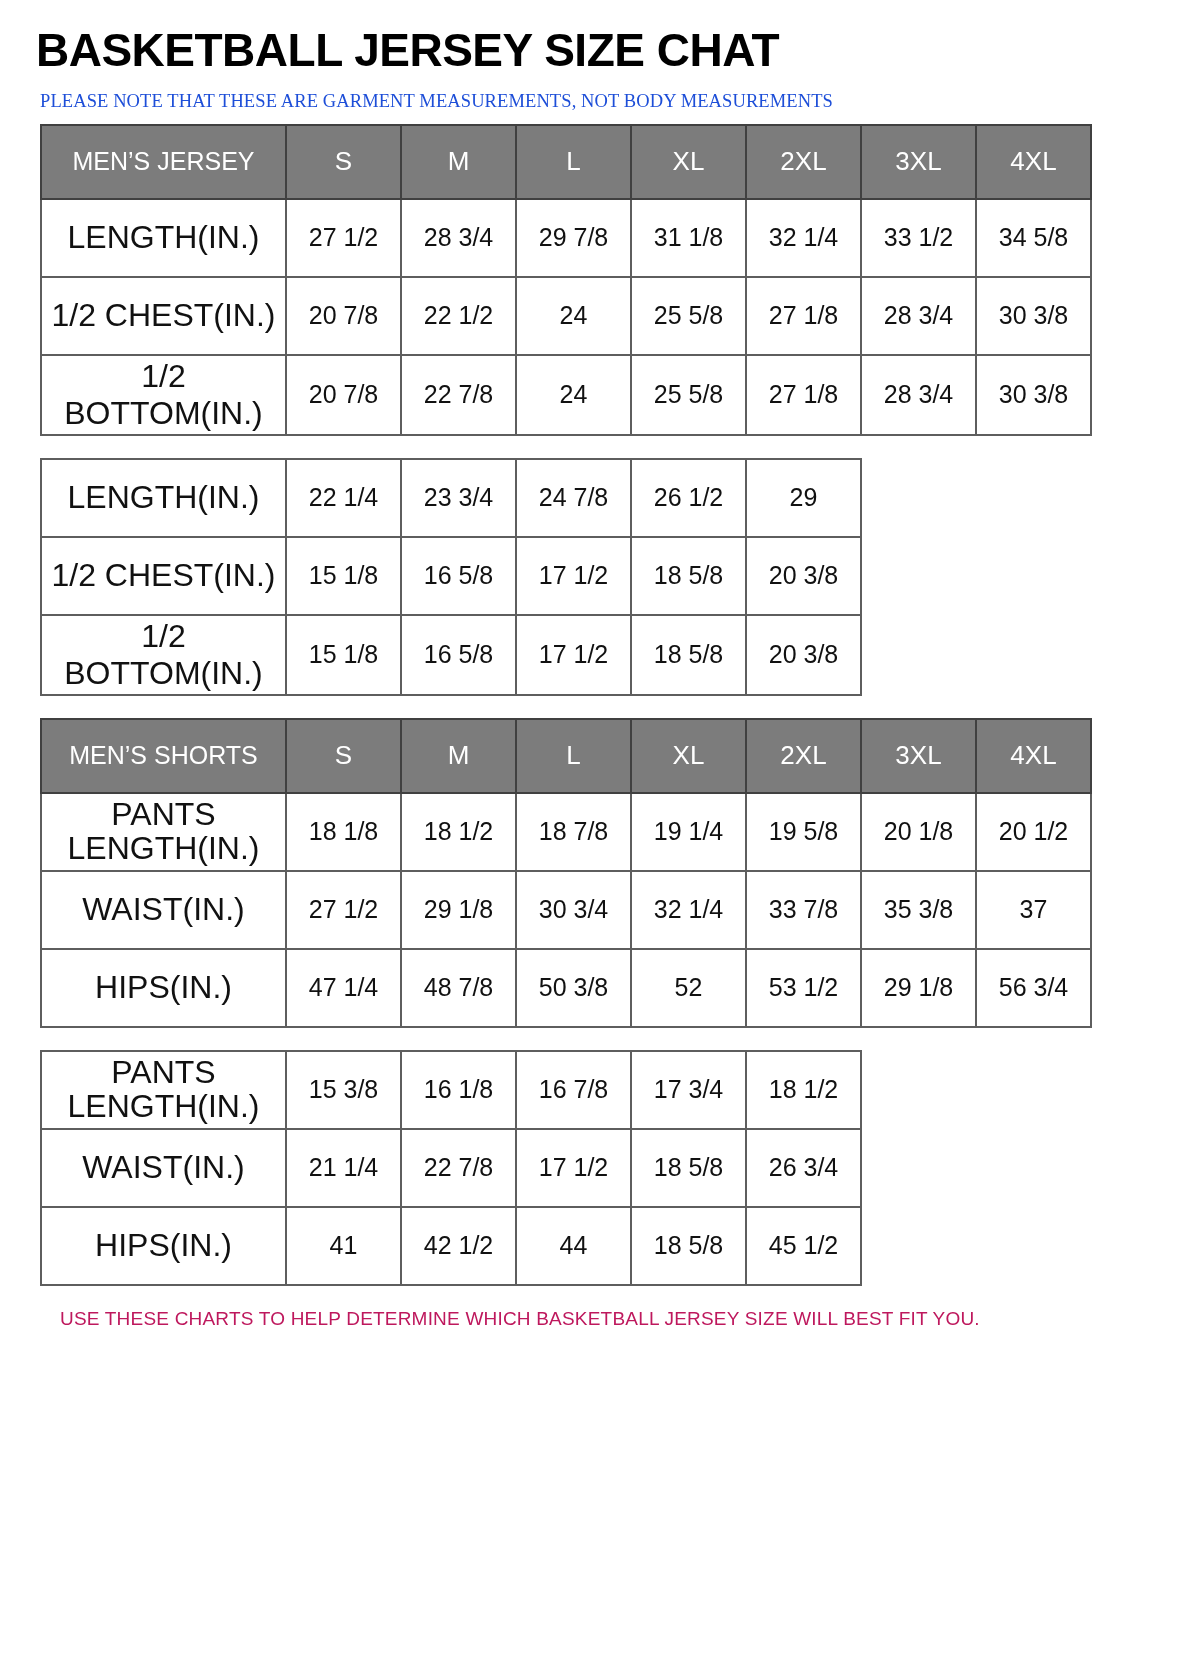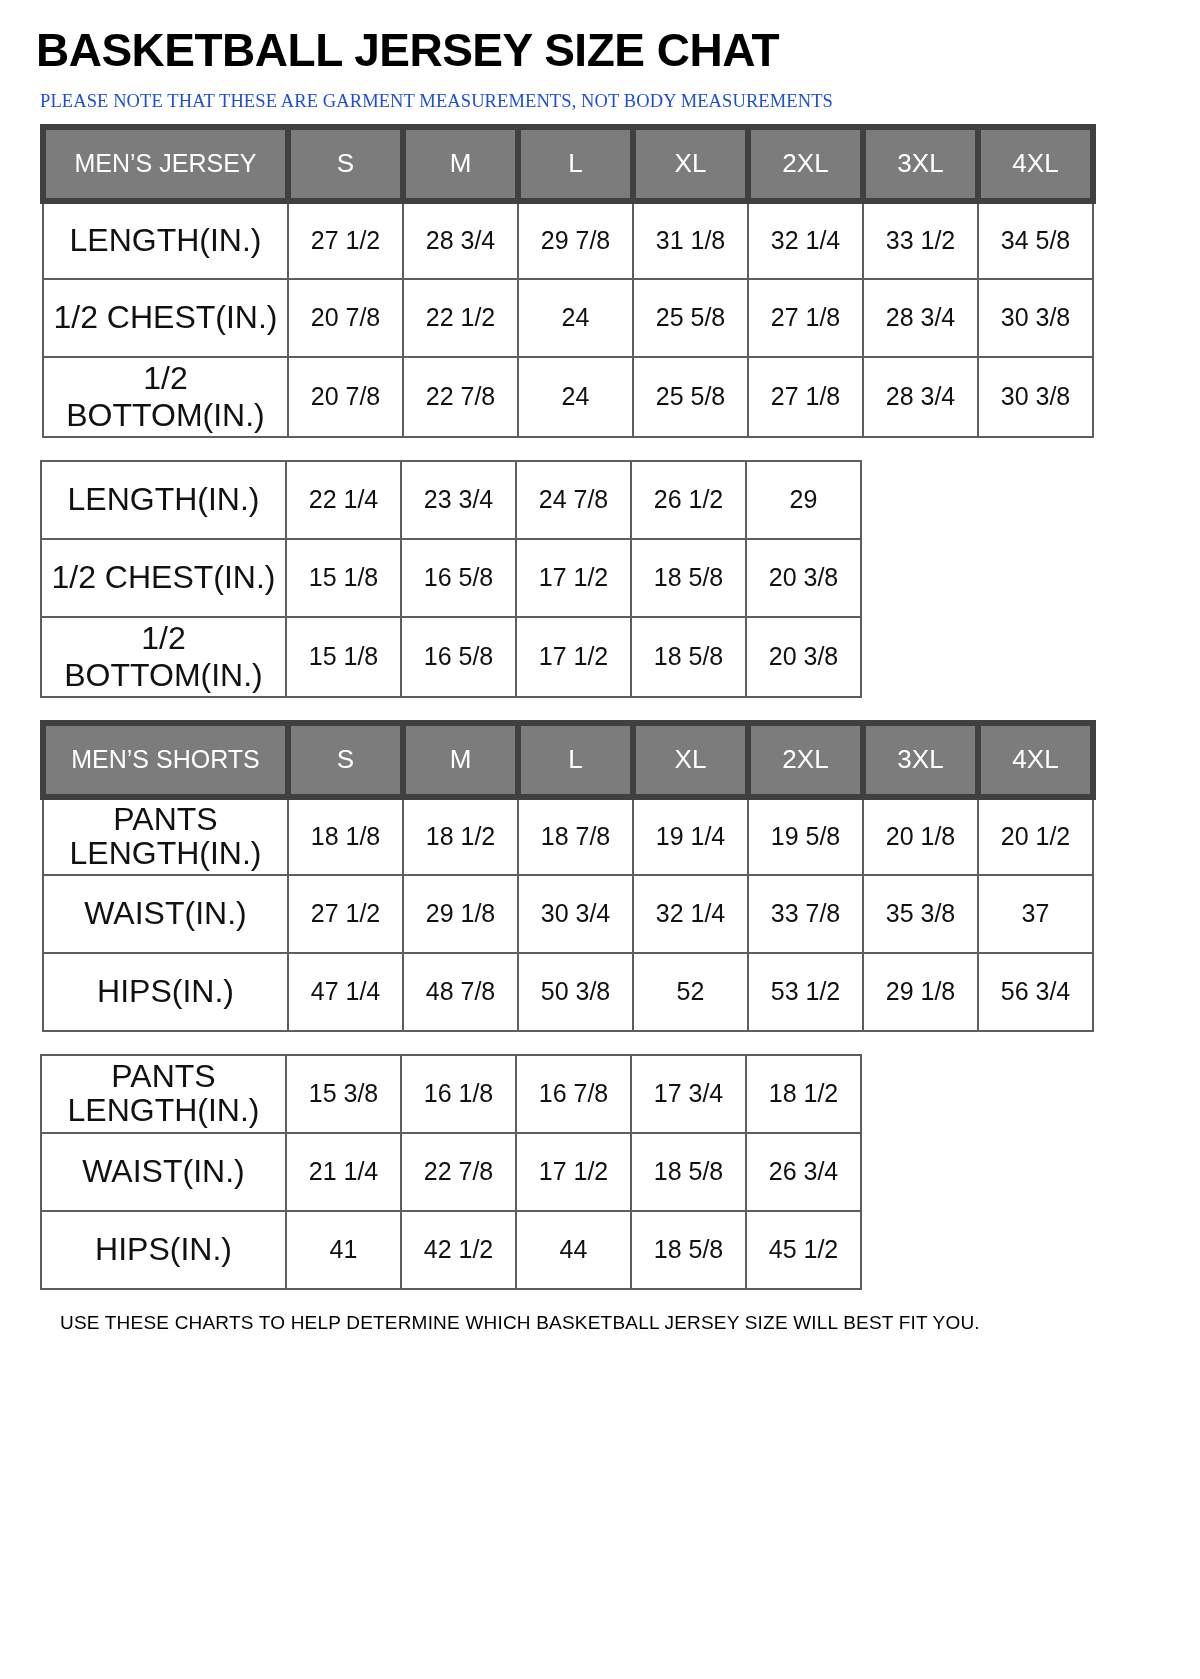--- a/index.html
+++ b/index.html
@@ -51,37 +51,37 @@
     padding: 2px 4px;
     box-sizing: border-box;
     background: #ffffff;
     color: #111;
   }
   table.size-table tr.header-row td {
     background: #7c7c7c;
     color: #ffffff;
     font-size: 26px;
     height: 74px;
-    border: 6px solid #404040;
+    border: 2px solid #404040;
   }
   table.size-table tr.header-row td.rowlabel {
     font-size: 25px;
   }
   table.size-table td.rowlabel {
     font-size: 32px;
     text-align: center;
   }
   td.rowlabel.two-line {
     font-size: 24px;
     line-height: 1.05;
   }
   .colw-label { width: 245px; }
   .colw-cell  { width: 115px; }
   .footer {
-    color: #000000;
+    color: #be185d;
     font-size: 19px;
     letter-spacing: 0.2px;
     margin: 11px 0 0 32px;
   }
 </style>
 </head>
 <body>
 
 <div class="page">
 

